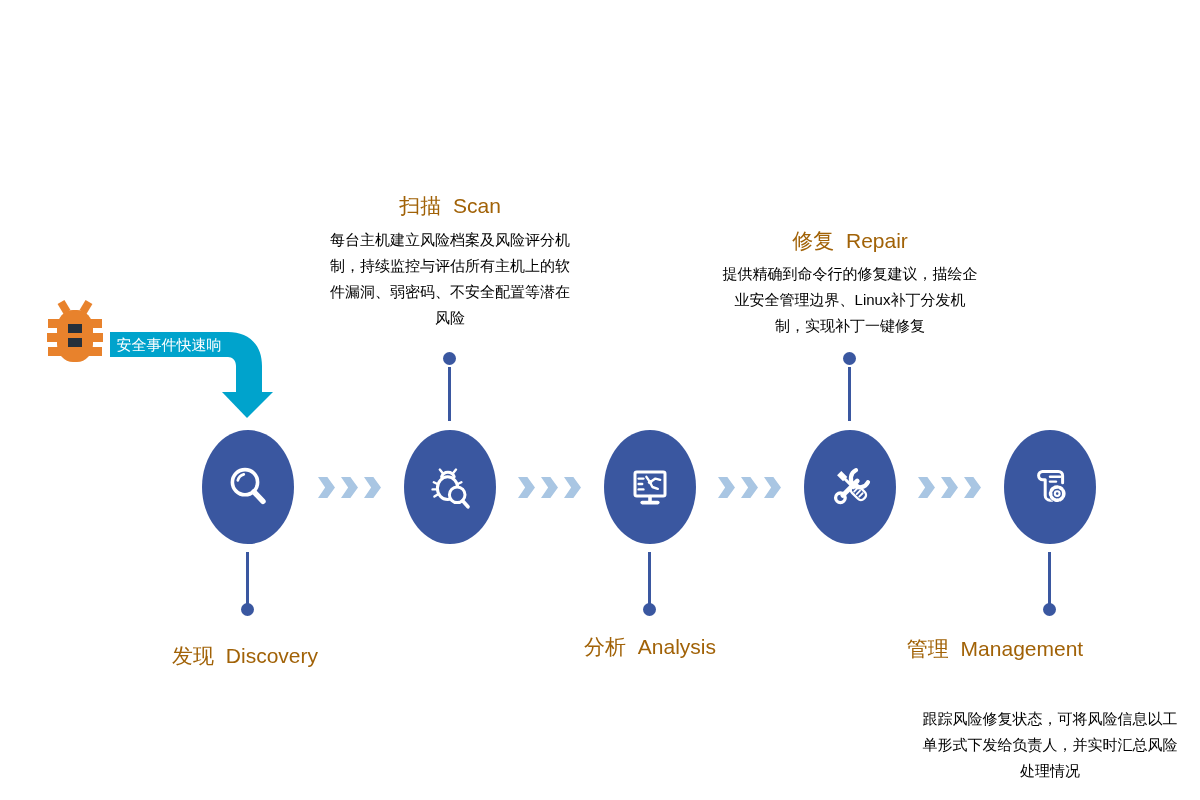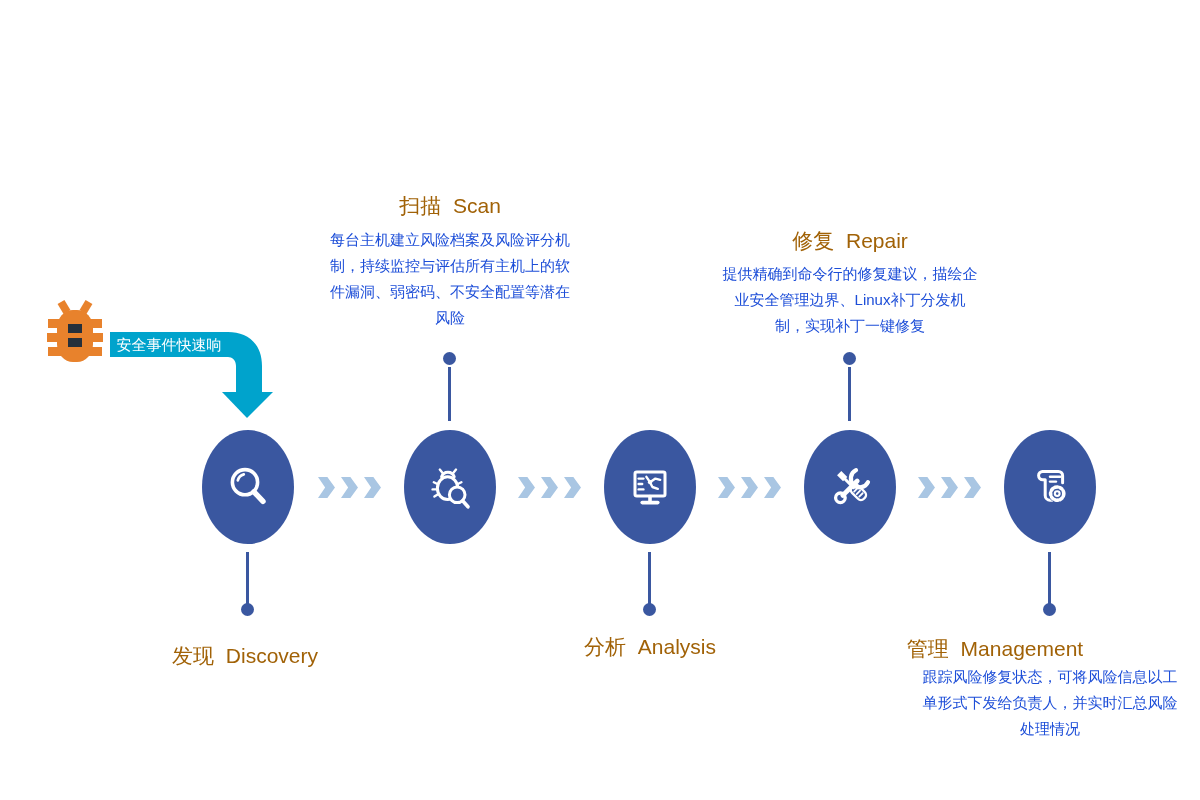--- a/index.html
+++ b/index.html
@@ -34,27 +34,27 @@
     clip-path:polygon(0 0,55% 0,100% 50%,55% 100%,0 100%,42% 50%);
   }
   
   .stage-title{
     position:absolute;width:270px;text-align:center;
     font-size:21px;font-weight:500;color:#a16207;word-spacing:6px;
   }
   .t0{left:110px;top:642px}.t1{left:315px;top:192px}.t2{left:515px;top:633px}
   .t3{left:715px;top:227px}.t4{left:860px;top:635px}
   .stage-desc{
-    position:absolute;text-align:center;font-size:15px;line-height:26px;color:#1d4ed8;
+    position:absolute;text-align:center;font-size:15px;line-height:26px;color:#000000;
   }
   .p0{left:126px;top:679px;width:240px}
   .p1{left:330px;top:227px;width:240px}
   .p2{left:518px;top:666px;width:264px}
   .p3{left:720px;top:261px;width:260px}
-  .p4{left:916px;top:664px;width:268px}
+  .p4{left:916px;top:706px;width:268px}
   
   .bug-wrap{position:absolute;left:44px;top:299px;width:62px;height:74px;}
   .callout-bar{
     position:absolute;left:110px;top:332px;width:118px;height:25px;background:#00A3CC;
     color:#fff;font-size:15px;line-height:25px;text-align:center;font-weight:500;
   }
   .callout-arrow{position:absolute;left:210px;top:326px;width:80px;height:100px;}
 </style>
 </head>
 <body>

